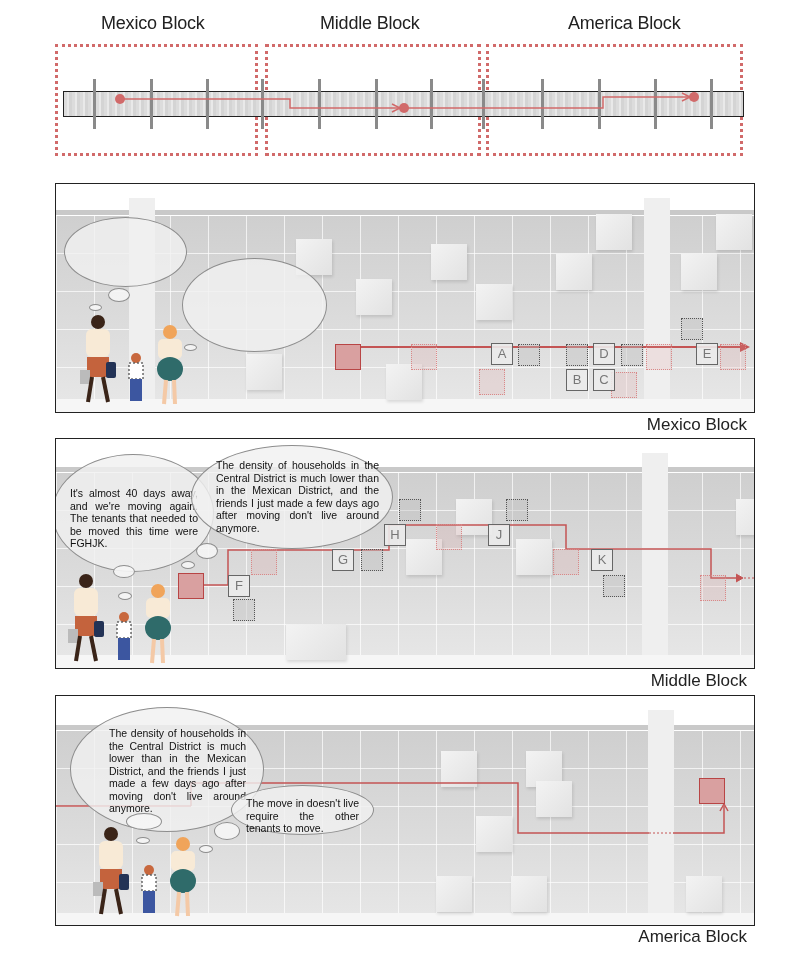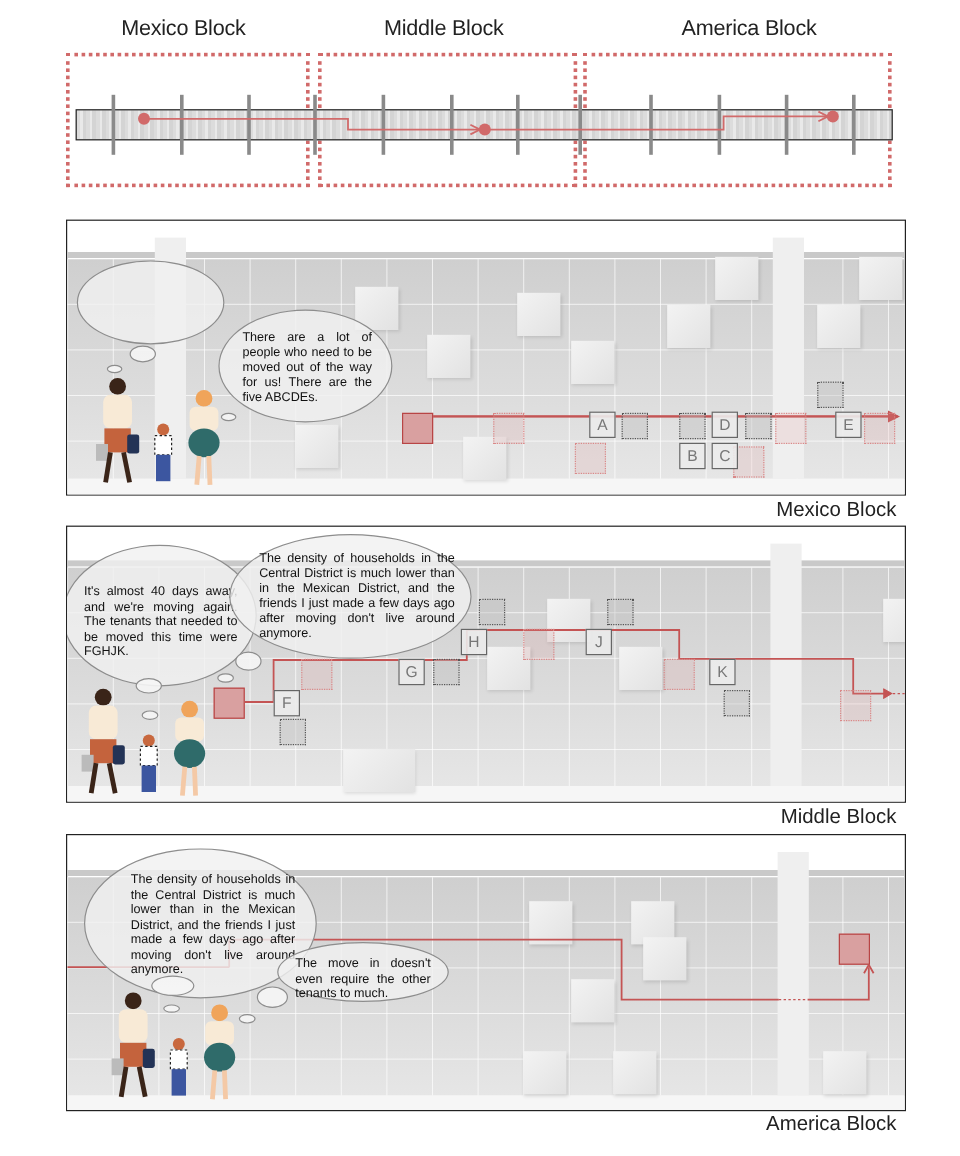--- a/index.html
+++ b/index.html
@@ -106,21 +106,20 @@
   <div class="letter-box" style="left:537px;top:185px;">C</div>
   <div class="letter-box" style="left:537px;top:159px;">D</div>
   <div class="dotted-gray" style="left:565px;top:160px;"></div>
   <div class="letter-box" style="left:640px;top:159px;">E</div>
   <div class="dotted-gray" style="left:625px;top:134px;"></div>
 
   <div class="bubble" style="left:8px;top:33px;width:123px;height:70px;"></div>
   <div class="puff" style="left:52px;top:104px;width:22px;height:14px;"></div>
   <div class="puff" style="left:33px;top:120px;width:13px;height:7px;"></div>
   <div class="bubble" style="left:126px;top:74px;width:145px;height:94px;"></div>
-  <div class="btxt" style="left:146px;top:91px;width:108px;">There are a lot of people who need to be moved out of the way for us! There are the five ABCDEs.</div>
   <div class="puff" style="left:128px;top:160px;width:13px;height:7px;"></div>
 
   <svg class="person" style="left:22px;top:128px;" width="110" height="100">
     <circle cx="20" cy="10" r="7" fill="#3a2418"></circle>
     <rect x="8" y="17" width="24" height="28" rx="6" fill="#f8ead6"></rect>
     <rect x="9" y="45" width="22" height="20" fill="#c4633d"></rect>
     <rect x="2" y="58" width="10" height="14" fill="#bbb"></rect>
     <rect x="28" y="50" width="10" height="16" rx="2" fill="#233356"></rect>
     <line x1="14" y1="65" x2="10" y2="90" stroke="#3a2418" stroke-width="4"></line>
     <line x1="25" y1="65" x2="30" y2="90" stroke="#3a2418" stroke-width="4"></line>
@@ -218,21 +217,21 @@
     <polyline points="135,110 135,87 462,87 462,137 593,137" fill="none" stroke="#c45454" stroke-width="1.5"></polyline>
     <line x1="593" y1="137" x2="617" y2="137" stroke="#c45454" stroke-dasharray="2,2"></line>
     <polyline points="617,137 668,137 668,110" fill="none" stroke="#c45454" stroke-width="1.5"></polyline>
     <polyline points="664,115 668,108 672,115" fill="none" stroke="#c45454" stroke-width="1.5"></polyline>
   </svg>
   <div class="home" style="left:643px;top:82px;"></div>
 
   <div class="bubble" style="left:14px;top:11px;width:194px;height:125px;"></div>
   <div class="btxt" style="left:53px;top:31px;width:137px;">The density of households in the Central District is much lower than in the Mexican District, and the friends I just made a few days ago after moving don't live around anymore.</div>
   <div class="bubble" style="left:175px;top:89px;width:143px;height:50px;"></div>
-  <div class="btxt" style="left:190px;top:101px;width:113px;">The move in doesn't even require the other tenants to much.</div>
+  <div class="btxt" style="left:190px;top:101px;width:113px;">The move in doesn't live require the other tenants to move.</div>
   <div class="puff" style="left:70px;top:117px;width:36px;height:17px;"></div>
   <div class="puff" style="left:158px;top:126px;width:26px;height:18px;"></div>
   <div class="puff" style="left:80px;top:141px;width:14px;height:7px;"></div>
   <div class="puff" style="left:143px;top:149px;width:14px;height:8px;"></div>
 
   <svg class="person" style="left:35px;top:128px;" width="110" height="100">
     <circle cx="20" cy="10" r="7" fill="#3a2418"></circle>
     <rect x="8" y="17" width="24" height="28" rx="6" fill="#f8ead6"></rect>
     <rect x="9" y="45" width="22" height="20" fill="#c4633d"></rect>
     <rect x="2" y="58" width="10" height="14" fill="#bbb"></rect>

